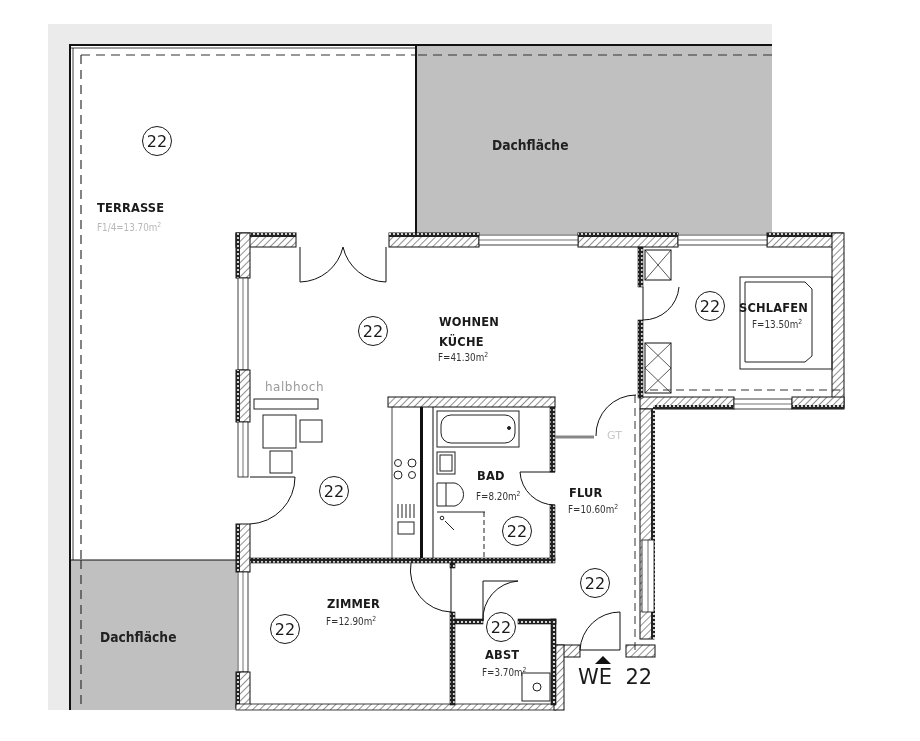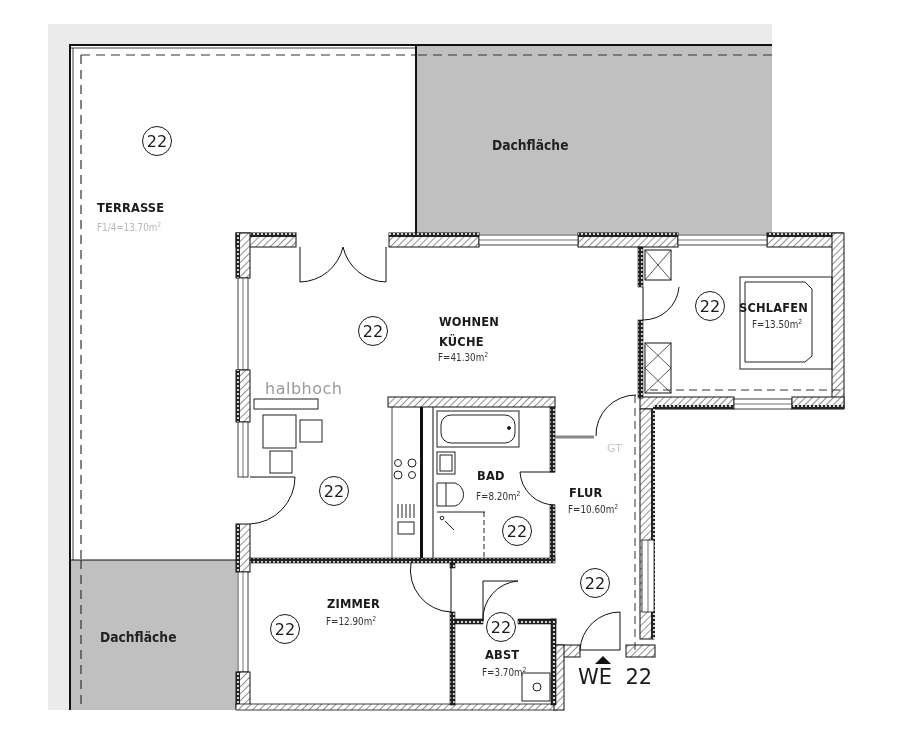--- a/index.html
+++ b/index.html
@@ -5,22 +5,22 @@
   html, body { margin:0; padding:0; background:#ffffff; }
   body { width:920px; height:741px; position:relative; overflow:hidden; font-family:"DejaVu Sans Condensed","DejaVu Sans", sans-serif; }
   svg { position:absolute; left:0; top:0; }
   .lbl { position:absolute; font-family:"DejaVu Sans", sans-serif; color:#1a1a1a; white-space:nowrap; line-height:1; }
   .room { font-size:13px; font-weight:bold; letter-spacing:0.2px; transform:scaleX(0.88); transform-origin:left top; }
   .area { font-size:10px; color:#333; transform:scaleX(0.88); transform-origin:left top; }
   .area sup { font-size:7px; vertical-align:4px; }
   .faint { color:#b8b8b8; }
   .roof { font-size:14px; font-weight:bold; color:#222; transform:scaleX(0.88); transform-origin:left top; }
   .circ { position:absolute; width:30px; height:30px; border:1.5px solid #1a1a1a; border-radius:50%; box-sizing:border-box; display:flex; align-items:center; justify-content:center; font-family:"DejaVu Sans", sans-serif; font-size:16px; color:#1a1a1a; background:transparent; }
-  .halb { font-size:16px; color:#9a9a9a; letter-spacing:0.5px; }
-  .gt { font-size:11px; color:#c8c8c8;margin-top:13px; }
+  .halb { font-size:12px; color:#9a9a9a; letter-spacing:0.5px; }
+  .gt { font-size:11px; color:#c8c8c8; }
   .we { font-size:21px; color:#1a1a1a; }
 </style>
 </head>
 <body>
 
 <svg width="920" height="741" viewBox="0 0 920 741" xmlns="http://www.w3.org/2000/svg">
   <defs>
     <pattern id="hatch" patternUnits="userSpaceOnUse" width="5" height="5" patternTransform="rotate(45)">
       <rect width="5" height="5" fill="#fff"></rect>
       <line x1="0" y1="0" x2="0" y2="5" stroke="#222" stroke-width="1"></line>

